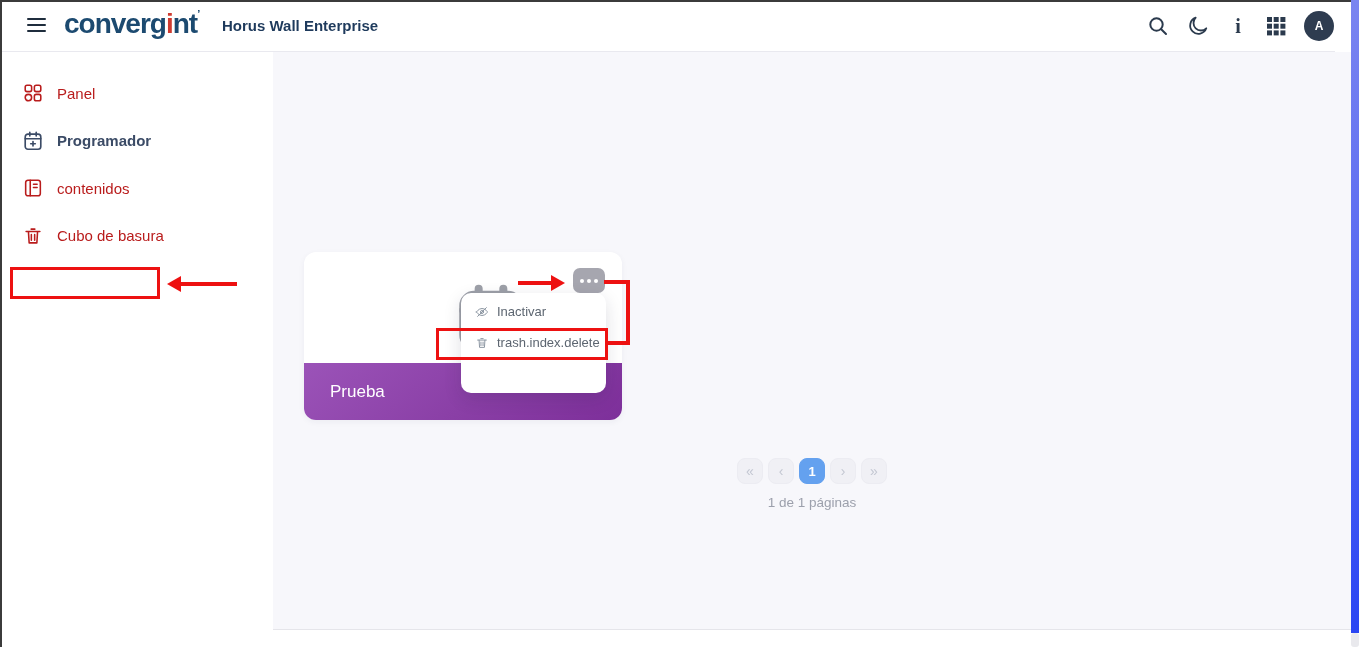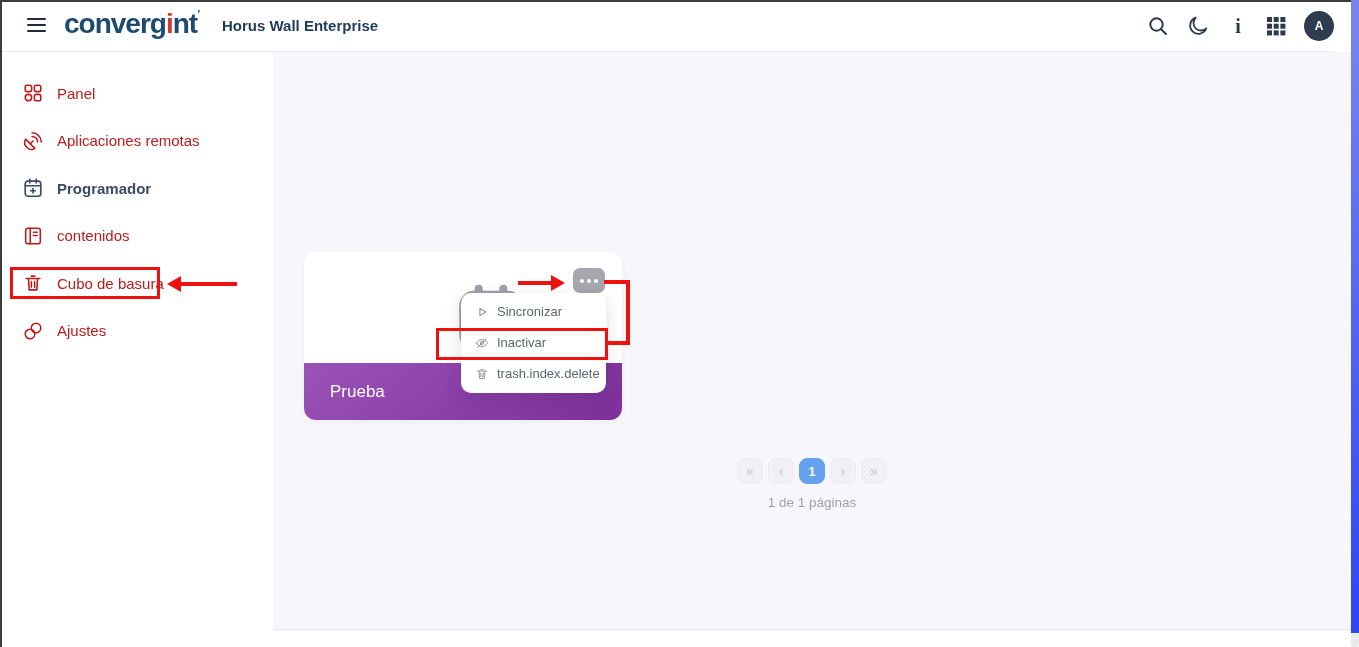--- a/index.html
+++ b/index.html
@@ -126,55 +126,39 @@
   <div class="sidebar">
     <div class="side-item">
       <span class="sicon"><svg viewBox="0 0 24 24" fill="none" stroke="currentColor" stroke-width="1.7">
             <rect x="3.5" y="3.5" width="7" height="7" rx="2"></rect>
             <rect x="13.5" y="3.5" width="7" height="7" rx="2"></rect>
             <circle cx="7" cy="17" r="3.5"></circle>
             <rect x="13.5" y="13.5" width="7" height="7" rx="2"></rect>
           </svg></span>
       <span>Panel</span>
     </div>
-    <div class="side-item">
-      <span class="sicon"><svg viewBox="0 0 24 24" fill="none" stroke="currentColor" stroke-width="1.7" stroke-linecap="round" stroke-linejoin="round">
-            <path d="M4 10a7.3 7.3 0 0 0 10 10z"></path>
-            <path d="m9 15 3-3"></path>
-            <path d="M17 13a6 6 0 0 0-6-6"></path>
-            <path d="M21 13A10 10 0 0 0 11 3"></path>
-          </svg></span>
-      <span>Aplicaciones remotas</span>
-    </div>
     <div class="side-item active">
       <span class="sicon"><svg viewBox="0 0 24 24" fill="none" stroke="currentColor" stroke-width="1.8" stroke-linecap="round">
             <rect x="3.5" y="4.5" width="17" height="16.5" rx="3"></rect>
             <path d="M8.5 2.5v4M15.5 2.5v4M3.5 9.5h17M12 12.5v5M9.5 15h5"></path>
           </svg></span>
       <span>Programador</span>
     </div>
     <div class="side-item">
       <span class="sicon"><svg viewBox="0 0 24 24" fill="none" stroke="currentColor" stroke-width="1.7" stroke-linecap="round">
             <rect x="4" y="3.5" width="16" height="17" rx="2.5"></rect>
             <path d="M9 3.5v17M12.5 8h4M12.5 11.5h4"></path>
           </svg></span>
       <span>contenidos</span>
     </div>
     <div class="side-item">
       <span class="sicon"><svg viewBox="0 0 24 24" fill="none" stroke="currentColor" stroke-width="1.7" stroke-linecap="round" stroke-linejoin="round">
             <path d="M4.5 7h15M10 4.5h4M7 7l.8 12.5h8.4L17 7M10.2 10.5v6M13.8 10.5v6"></path>
           </svg></span>
       <span>Cubo de basura</span>
-    </div>
-    <div class="side-item">
-      <span class="sicon"><svg viewBox="0 0 24 24" fill="none" stroke="currentColor" stroke-width="1.7">
-            <circle cx="8.7" cy="15.3" r="5.2"></circle>
-            <circle cx="15.3" cy="8.7" r="5.2"></circle>
-          </svg></span>
-      <span>Ajustes</span>
     </div>
   </div>
 
   <div class="main"></div>
 
   <div class="breadcrumb">
     <span>Horus Wall Enterprise</span><span class="sep">/</span><span class="current">Programador</span>
   </div>
   <div class="page-title">Programador</div>
 
@@ -216,26 +200,20 @@
         <i></i>
         <i></i>
       </div>
     <div class="card-footer">
       <span class="card-title">Prueba</span>
     </div>
   </div>
 
   <div class="menu">
     <div class="menu-item">
-      <span class="micon"><svg viewBox="0 0 20 20" fill="none" stroke="currentColor" stroke-width="1.6" stroke-linejoin="round">
-            <path d="M7 4.8v10.4l8.6-5.2z"></path>
-          </svg></span>
-      <span>Sincronizar</span>
-    </div>
-    <div class="menu-item">
       <span class="micon"><svg viewBox="0 0 24 24" fill="none" stroke="currentColor" stroke-width="1.7" stroke-linecap="round" stroke-linejoin="round">
             <path d="M2.5 12s3.5-6 9.5-6 9.5 6 9.5 6-3.5 6-9.5 6-9.5-6-9.5-6z"></path>
             <circle cx="12" cy="12" r="2.6"></circle>
             <path d="M4.5 19.5 19.5 4.5"></path>
           </svg></span>
       <span>Inactivar</span>
     </div>
     <div class="menu-item">
       <span class="micon"><svg viewBox="0 0 24 24" fill="none" stroke="currentColor" stroke-width="1.7" stroke-linecap="round" stroke-linejoin="round">
             <path d="M4.5 7h15M10 4.5h4M7 7l.8 12.5h8.4L17 7M10.2 10.5v6M13.8 10.5v6"></path>

